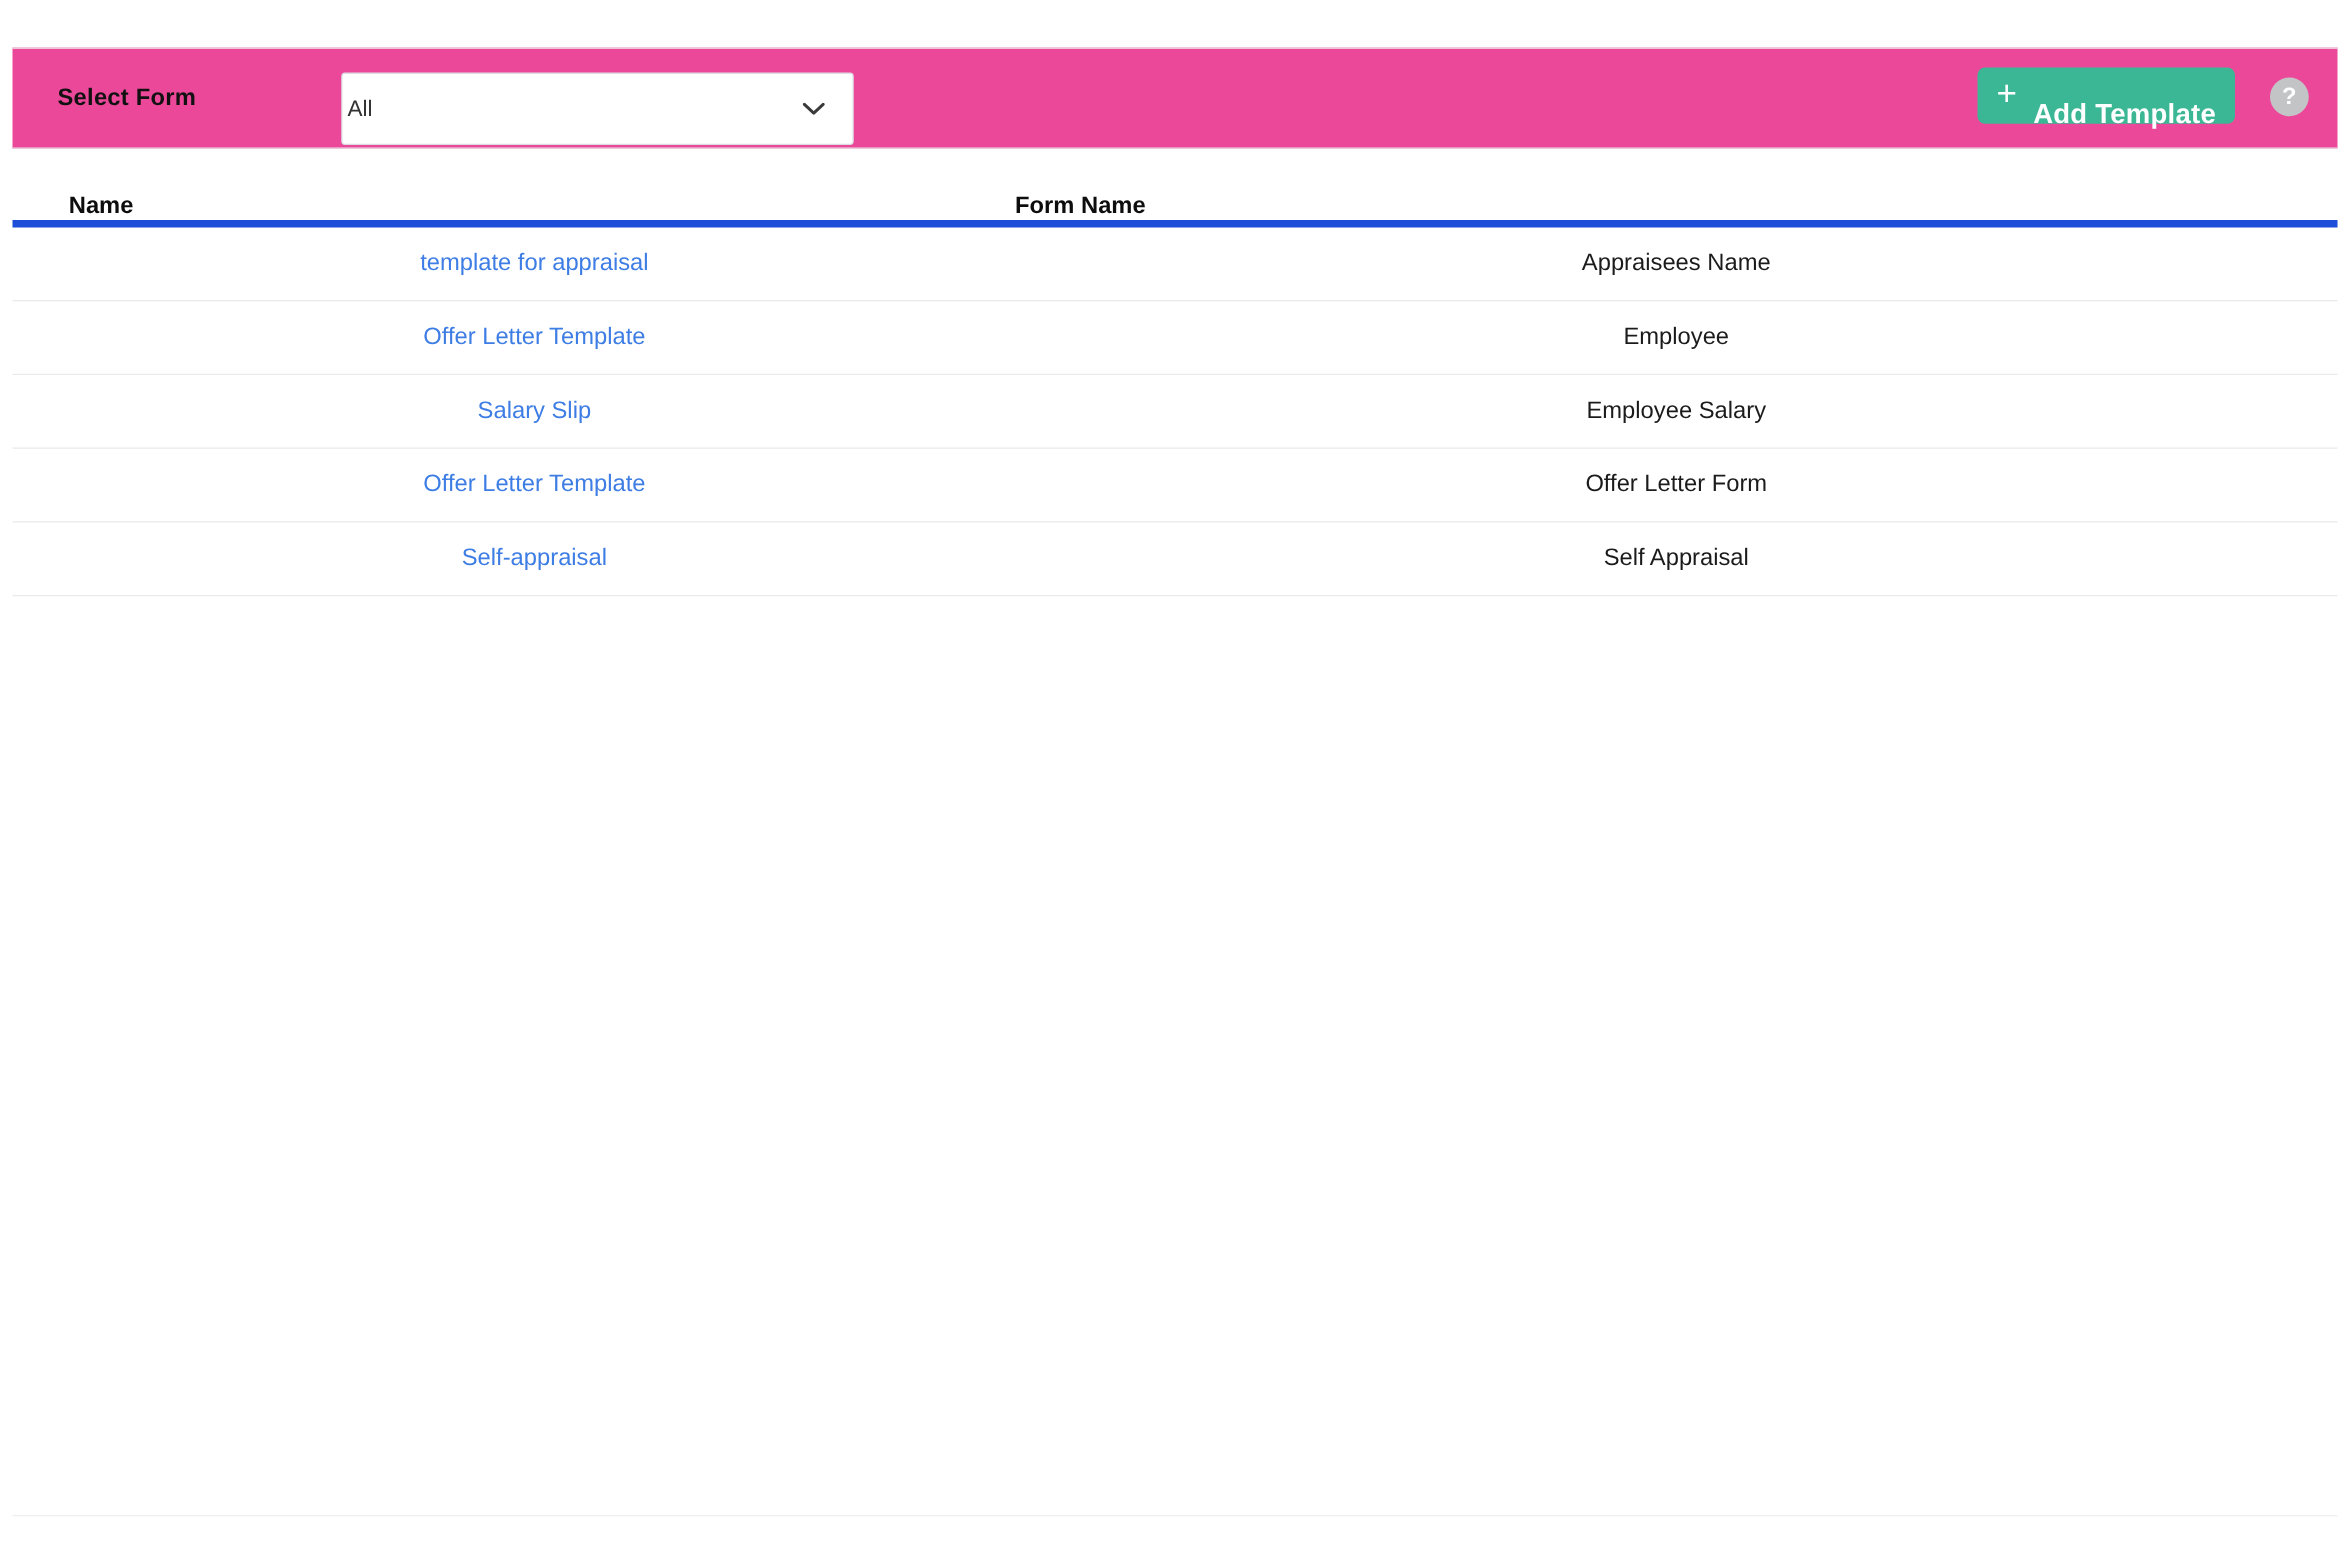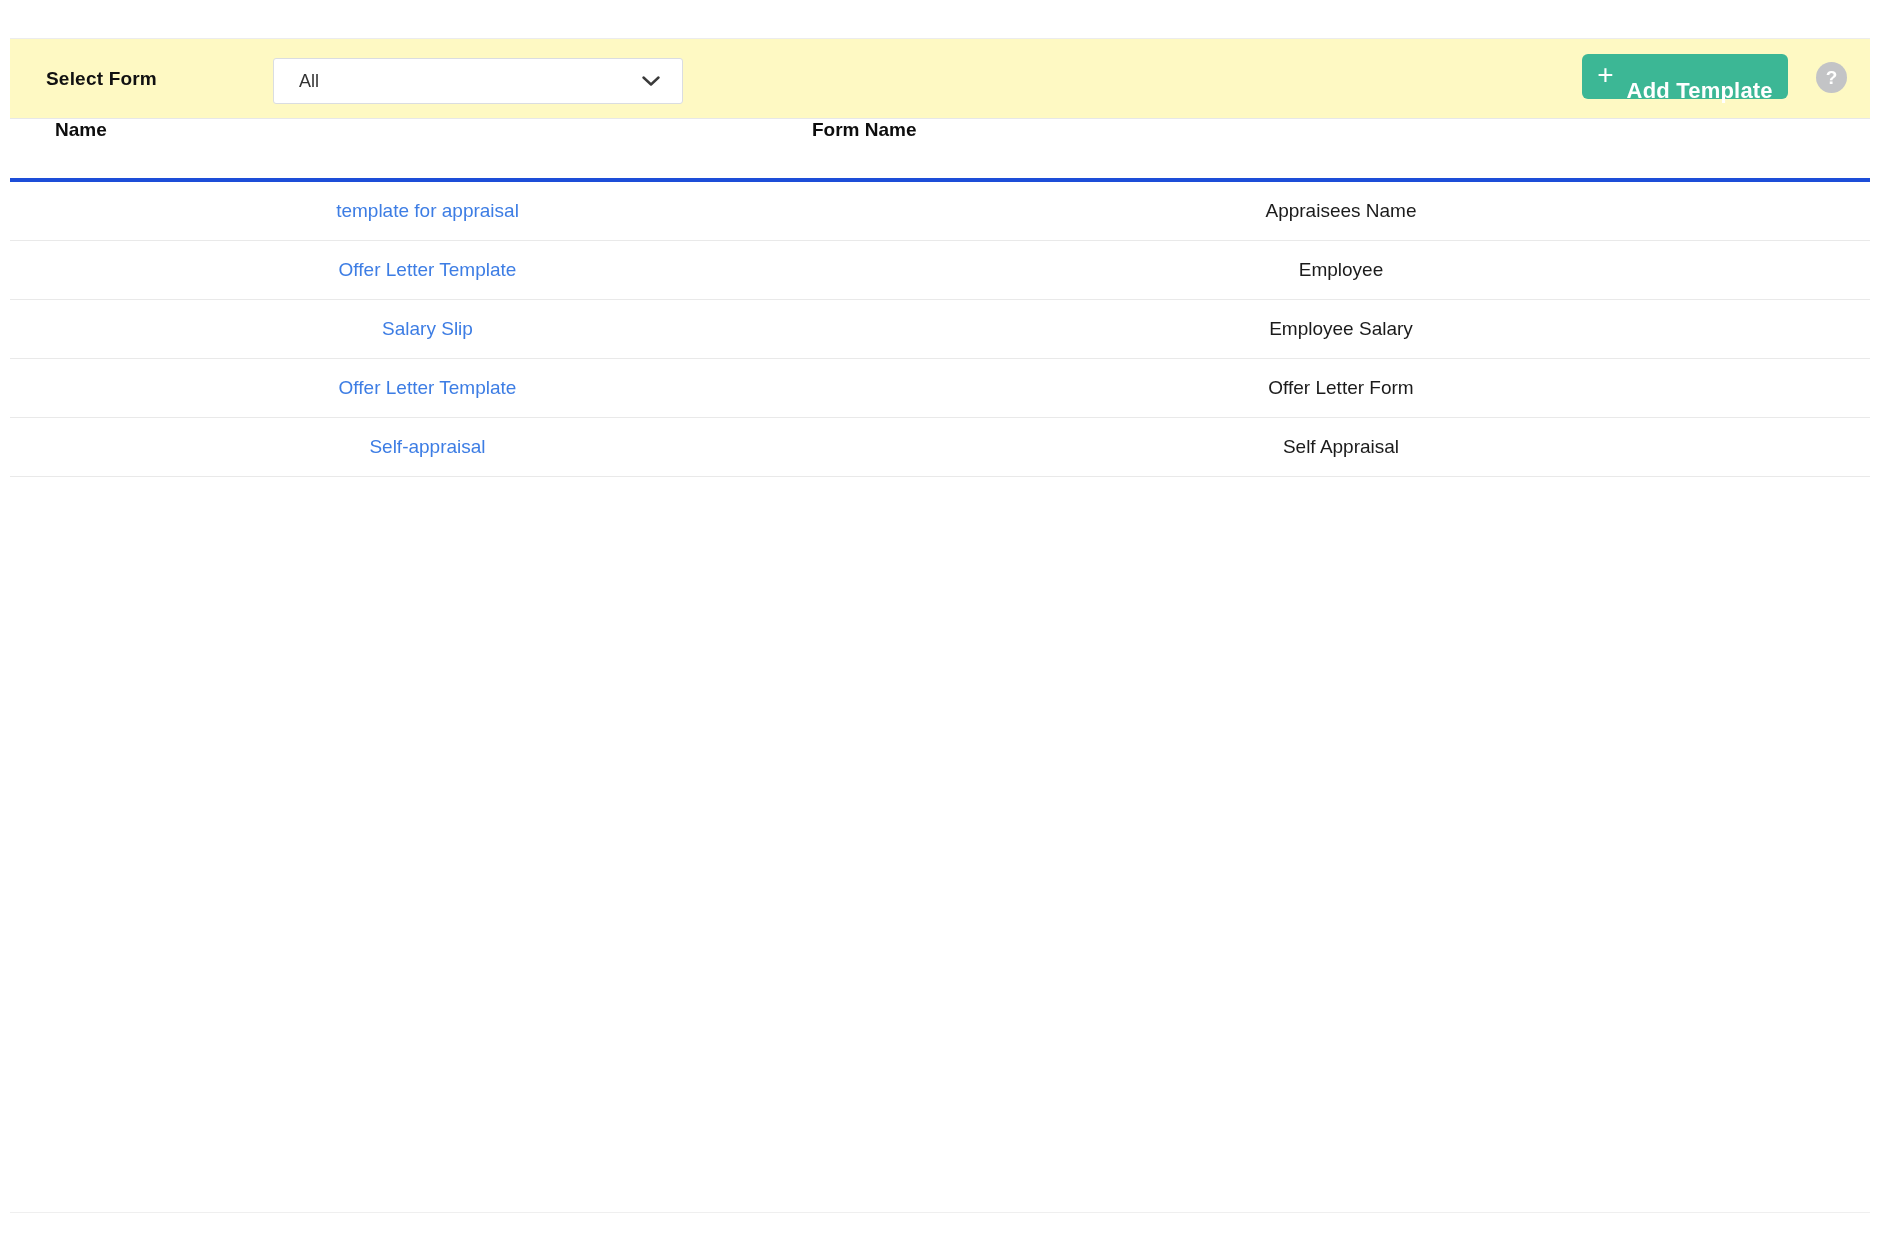--- a/index.html
+++ b/index.html
@@ -13,46 +13,46 @@
     overflow: hidden;
   }
 
   
   .topbar {
     position: absolute;
     left: 10px;
     top: 38px;
     width: 1860px;
     height: 81px;
-    background: #fef9c3;
+    background: #ec4899;
     border-top: 1px solid #ececec;
     border-bottom: 1px solid #e7e8e9;
   }
   .select-label {
     position: absolute;
     left: 36px;
     top: 50%;
     transform: translateY(-50%);
     font-size: 19px;
     font-weight: bold;
     color: #111111;
     letter-spacing: 0.2px;
   }
   .form-select {
     position: absolute;
     left: 263px;
     top: 19px;
     width: 410px;
-    height: 46px;
+    height: 58px;
     background: #ffffff;
     border: 1px solid #dadde1;
     border-radius: 3px;
     display: flex;
     align-items: center;
-    padding: 0 22px 0 25px;
+    padding: 0 22px 0 4px;
     cursor: pointer;
   }
   .form-select .value {
     font-size: 18px;
     color: #333333;
   }
   .form-select .chev {
     margin-left: auto;
     display: flex;
     align-items: center;
@@ -108,22 +108,22 @@
   
   .tablewrap {
     position: absolute;
     left: 10px;
     top: 119px;
     width: 1860px;
   }
   .thead {
     height: 63px;
     display: flex;
-    align-items: flex-start;
-    border-bottom: 4px solid #1d4ed8;
+    align-items: flex-end;
+    border-bottom: 6px solid #1d4ed8;
   }
   .thead .cell {
     font-size: 19px;
     font-weight: bold;
     color: #0d0d0d;
   }
   .cell.col-name {
     padding-left: 45px;
     width: 790px;
     flex: 0 0 auto;

